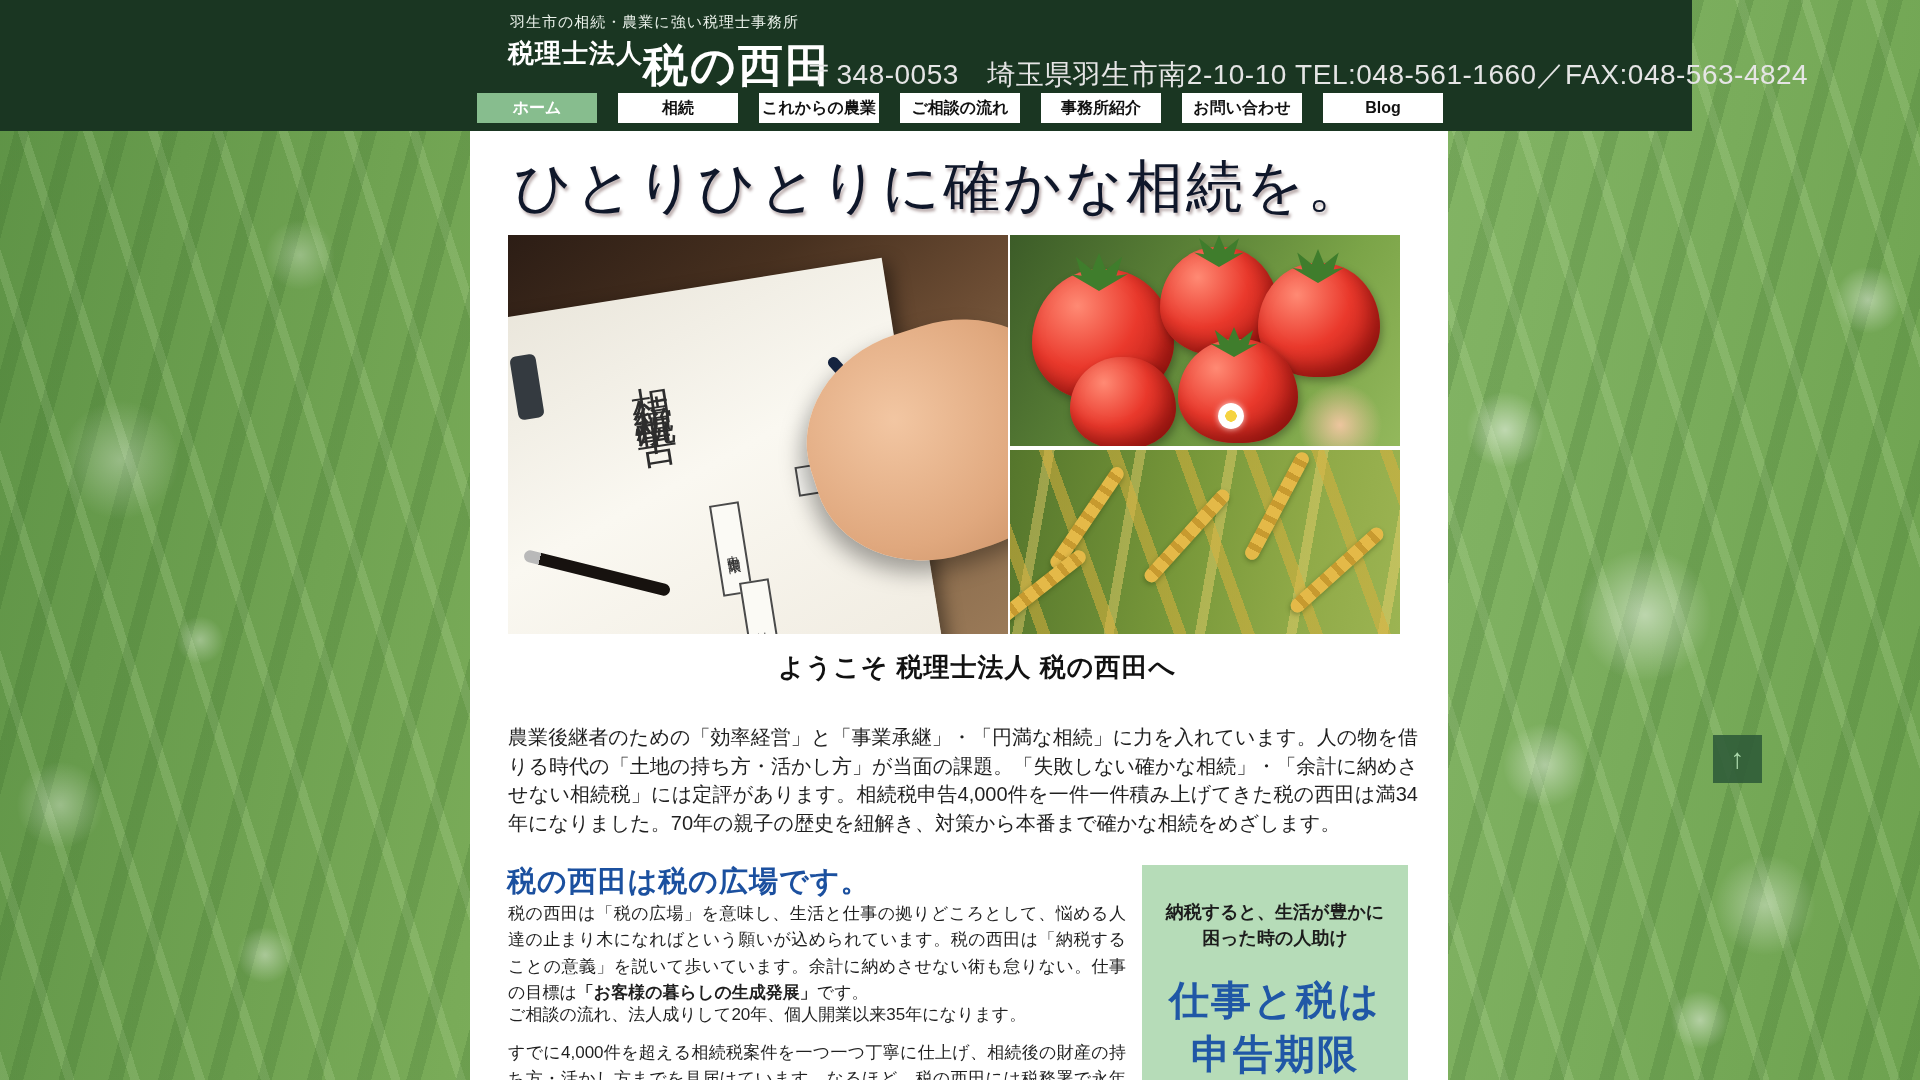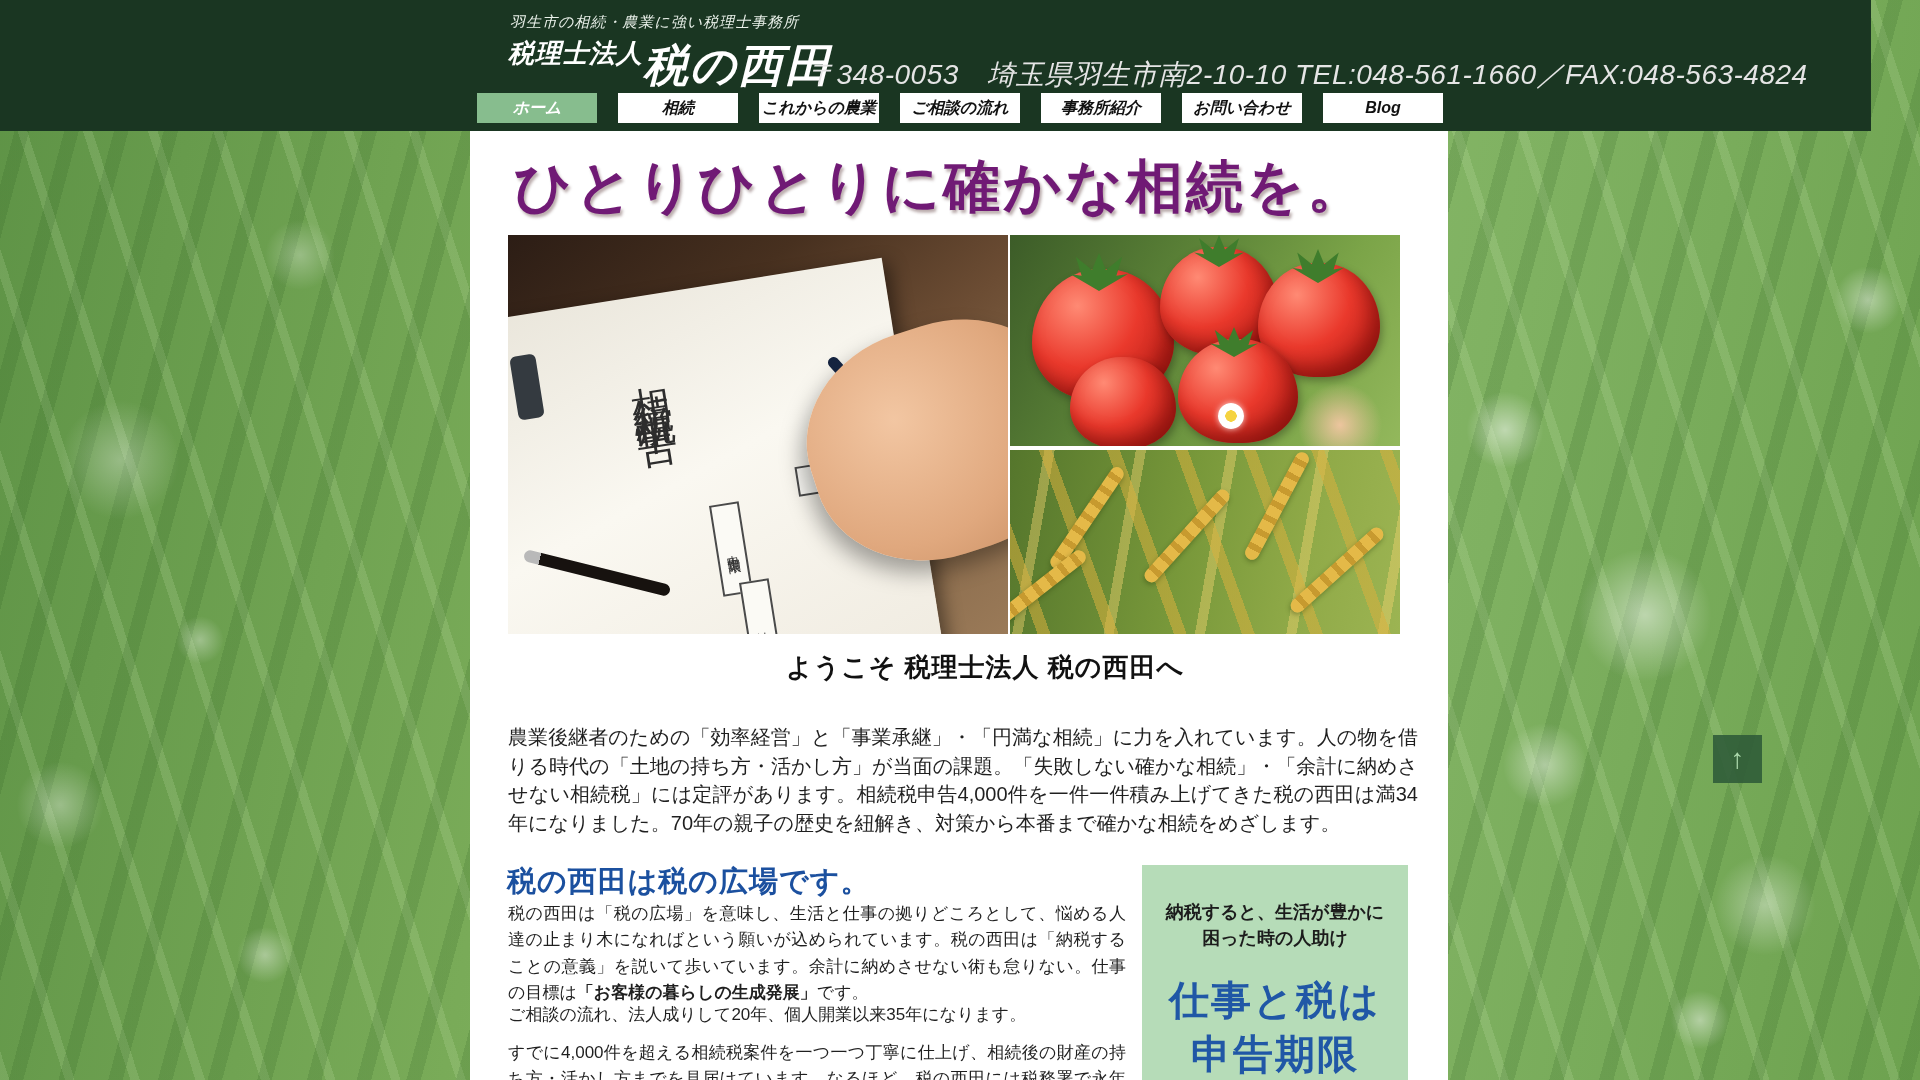--- a/index.html
+++ b/index.html
@@ -19,39 +19,39 @@
       radial-gradient(circle 50px at 300px 255px, rgba(255,255,255,.30), rgba(255,255,255,0) 70%),
       radial-gradient(circle 62px at 60px 805px, rgba(255,255,255,.35), rgba(255,255,255,0) 70%),
       radial-gradient(circle 40px at 265px 955px, rgba(255,255,255,.40), rgba(255,255,255,0) 70%),
       radial-gradient(circle 34px at 200px 640px, rgba(255,255,255,.35), rgba(255,255,255,0) 70%),
       repeating-linear-gradient(105deg, rgba(38,88,28,.16) 0 14px, rgba(0,0,0,0) 14px 48px),
       repeating-linear-gradient(72deg, rgba(225,246,200,.14) 0 9px, rgba(0,0,0,0) 9px 62px),
       linear-gradient(100deg,#5e9346 0%,#79ab58 30%,#8abb6b 55%,#7fb161 75%,#6da24f 100%);
   }
 
   
-  .header { position:absolute; left:0; top:0; width:1871px; height:131px; background:#1a3622;font-style:italic; }
+  .header { position:absolute; left:0; top:0; width:1692px; height:131px; background:#1a3622; }
   .tagline { position:absolute; left:510px; top:13px; font-size:15px; color:#eaf1ea; letter-spacing:1px; }
   .brand { position:absolute; left:508px; top:36px; display:flex; align-items:flex-start; color:#ffffff; white-space:nowrap; }
   .brand-prefix { font-size:26px; font-weight:700; letter-spacing:1px; }
   .brand-name { font-size:45px; font-weight:700; letter-spacing:2px; }
   .addr { position:absolute; left:808px; top:56px; font-size:28px; color:#e5e5e5; letter-spacing:.5px; white-space:nowrap; }
 
   
   .nav { position:absolute; left:477px; top:93px; width:966px; height:30px; display:flex; gap:21px; }
   .tab { flex:1 1 0; background:#ffffff; color:#111; font-size:16px; font-weight:700;
          display:flex; align-items:center; justify-content:center; cursor:pointer; text-decoration:none; }
   .tab.active { background:#87bd8e; color:#ffffff;text-align:right; }
 
   
   .panel { position:absolute; left:470px; top:131px; width:978px; height:949px; background:#ffffff; }
 
   .headline { position:absolute; left:44px; top:18px; width:900px;
               font-family:"DejaVu Serif","Liberation Serif",serif;
-              font-size:57px; font-weight:700; color:#701a75; letter-spacing:3px;
+              font-size:57px; font-weight:400; color:#0f172a; letter-spacing:3px;
               text-shadow:2px 3px 3px rgba(60,20,20,.35); white-space:nowrap; }
 
   
   .img-doc { position:absolute; left:38px; top:104px; width:500px; height:399px; overflow:hidden;
              background:linear-gradient(140deg,#2c1d15 0%,#47301f 30%,#6b4c33 55%,#8a6b4c 80%,#9a7a58 100%); }
   .doc-paper { position:absolute; left:-35px; top:55px; width:445px; height:430px; transform:rotate(-9deg);
                background:linear-gradient(160deg,#e9e5da 0%,#faf8f1 45%,#efeadf 100%);
                box-shadow:6px 6px 18px rgba(0,0,0,.45); }
   .doc-clip { position:absolute; left:6px; top:120px; width:26px; height:64px; background:#343a40; border-radius:6px; transform:rotate(-9deg); }
   .doc-title { position:absolute; left:132px; top:118px; height:300px; writing-mode:vertical-rl;
@@ -90,21 +90,21 @@
 
   .img-rice { position:absolute; left:540px; top:319px; width:390px; height:184px; overflow:hidden;
               background:
                 repeating-linear-gradient(70deg, rgba(0,0,0,0) 0 26px, rgba(216,176,62,.55) 26px 38px, rgba(0,0,0,0) 38px 64px),
                 repeating-linear-gradient(100deg, rgba(0,0,0,0) 0 34px, rgba(238,210,110,.45) 34px 44px, rgba(0,0,0,0) 44px 90px),
                 linear-gradient(100deg,#55762c 0%,#78983a 45%,#90aa48 75%,#9cb452 100%); }
   .ear { position:absolute; width:14px; height:120px; border-radius:8px;
          background:repeating-linear-gradient(0deg,#e4b948 0 10px,#c79a2f 10px 16px); box-shadow:1px 2px 5px rgba(40,60,10,.4); }
 
   
-  .welcome-h { position:absolute; left:8px; top:519px; width:978px; text-align:center;
+  .welcome-h { position:absolute; left:0; top:519px; width:978px; text-align:center;
                font-size:26px; font-weight:700; color:#111; letter-spacing:1px;padding-left:36px; }
   .intro { position:absolute; left:38px; top:556px; width:910px; font-size:20px; line-height:28.5px;
            color:#1f1f1f; text-align:justify;margin-top:36px; }
 
   .plaza-h { position:absolute; left:37px; top:731px; font-size:29px; font-weight:700; color:#1b509f; letter-spacing:1px; }
   .plaza-p { position:absolute; left:38px; width:618px; font-size:17px; line-height:26.3px; color:#1f1f1f; text-align:justify; }
   .plaza-p1 { top:770px; }
   .plaza-p2 { top:871px; }
   .plaza-p3 { top:909px; }
 

